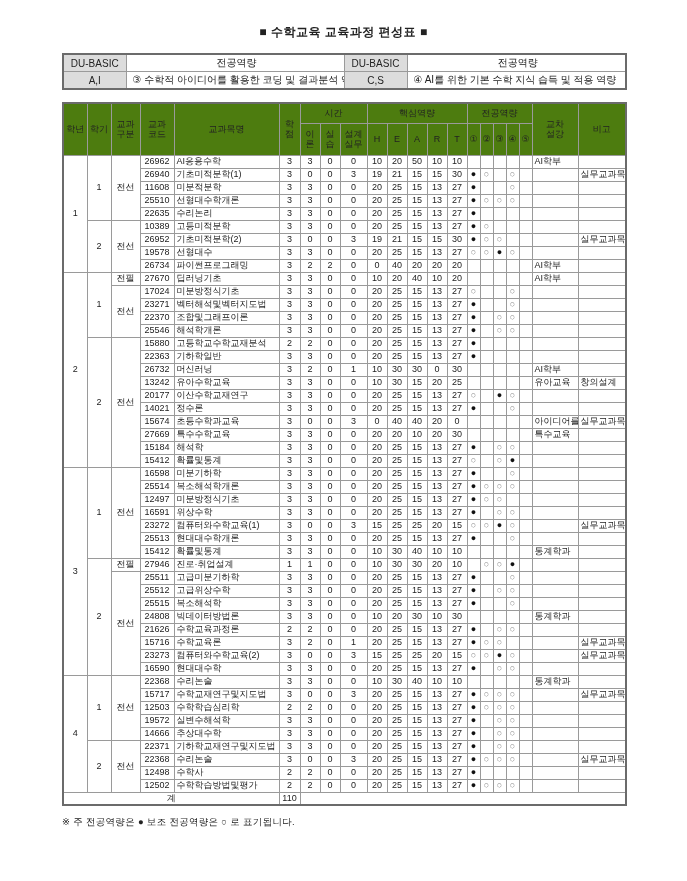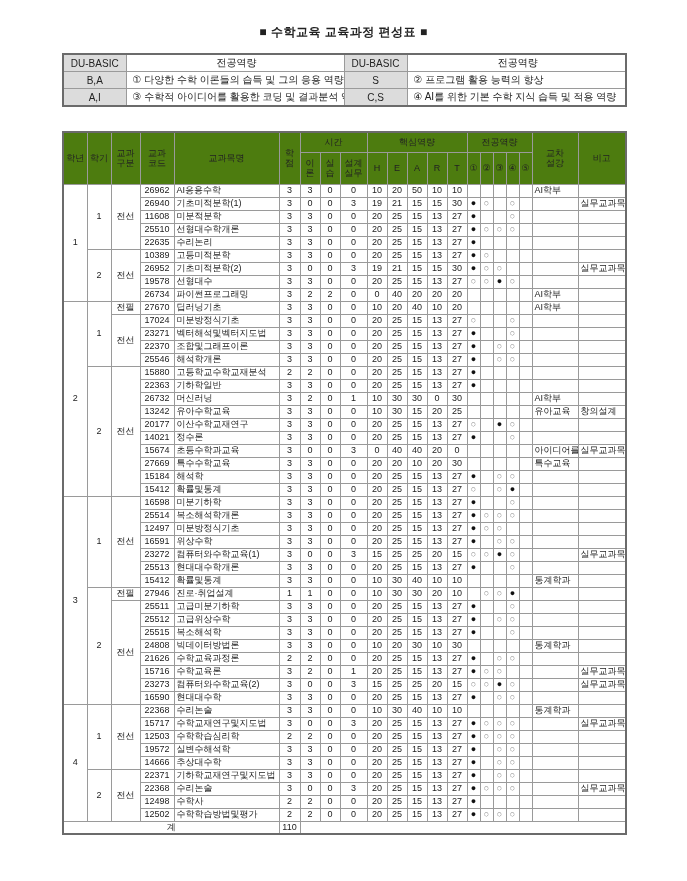--- a/index.html
+++ b/index.html
@@ -16,21 +16,21 @@
     font-size:12px;
     font-weight:bold;
     letter-spacing:0.5px;
     margin-bottom:12px;
   }
   .content { width:563px; margin-left:62px; }
 
   table { border-collapse:collapse; table-layout:fixed; width:563px; }
 
   
-  .basic-table { border:2px solid #6b6b6b; margin-bottom:24px; }
+  .basic-table { border:2px solid #6b6b6b; margin-bottom:12px; }
   .basic-table td {
     border:1px solid #9a9a9a;
     font-size:10px;
     height:17px;
     padding:1px 3px;
     overflow:hidden;
     white-space:nowrap;
   }
   .basic-table .key { background:#dcdcdc; text-align:center; }
   .basic-table .val { background:#ffffff; text-align:left; padding-left:6px; }
@@ -83,26 +83,20 @@
           <col style="width:218px">
           <col style="width:63px">
           <col style="width:219px">
       </colgroup>
       <tbody>
           <tr>
         <td class="key">DU-BASIC</td>
         <td class="val" style="text-align:center">전공역량</td>
         <td class="key">DU-BASIC</td>
         <td class="val" style="text-align:center">전공역량</td>
-      </tr>
-      <tr>
-        <td class="key">B,A</td>
-        <td class="val">① 다양한 수학 이론들의 습득 및 그의 응용 역량</td>
-        <td class="key">S</td>
-        <td class="val">② 프로그램 활용 능력의 향상</td>
       </tr>
       <tr>
         <td class="key">A,I</td>
         <td class="val">③ 수학적 아이디어를 활용한 코딩 및 결과분석 역량</td>
         <td class="key">C,S</td>
         <td class="val">④ AI를 위한 기본 수학 지식 습득 및 적용  역량</td>
       </tr>
     </tbody>
       </table>
 
@@ -1172,13 +1166,14 @@
           </tr>
           <tr class="total-row">
             <td class="c" colspan="5">계</td>
             <td class="c">110</td>
             <td colspan="15"></td>
           </tr>
         </tbody>
     </table>
   </div>
 
+  <div class="footnote">※ 주 전공역량은 ● 보조 전공역량은 ○ 로 표기됩니다.</div>
 </div>
 
 </body></html>

